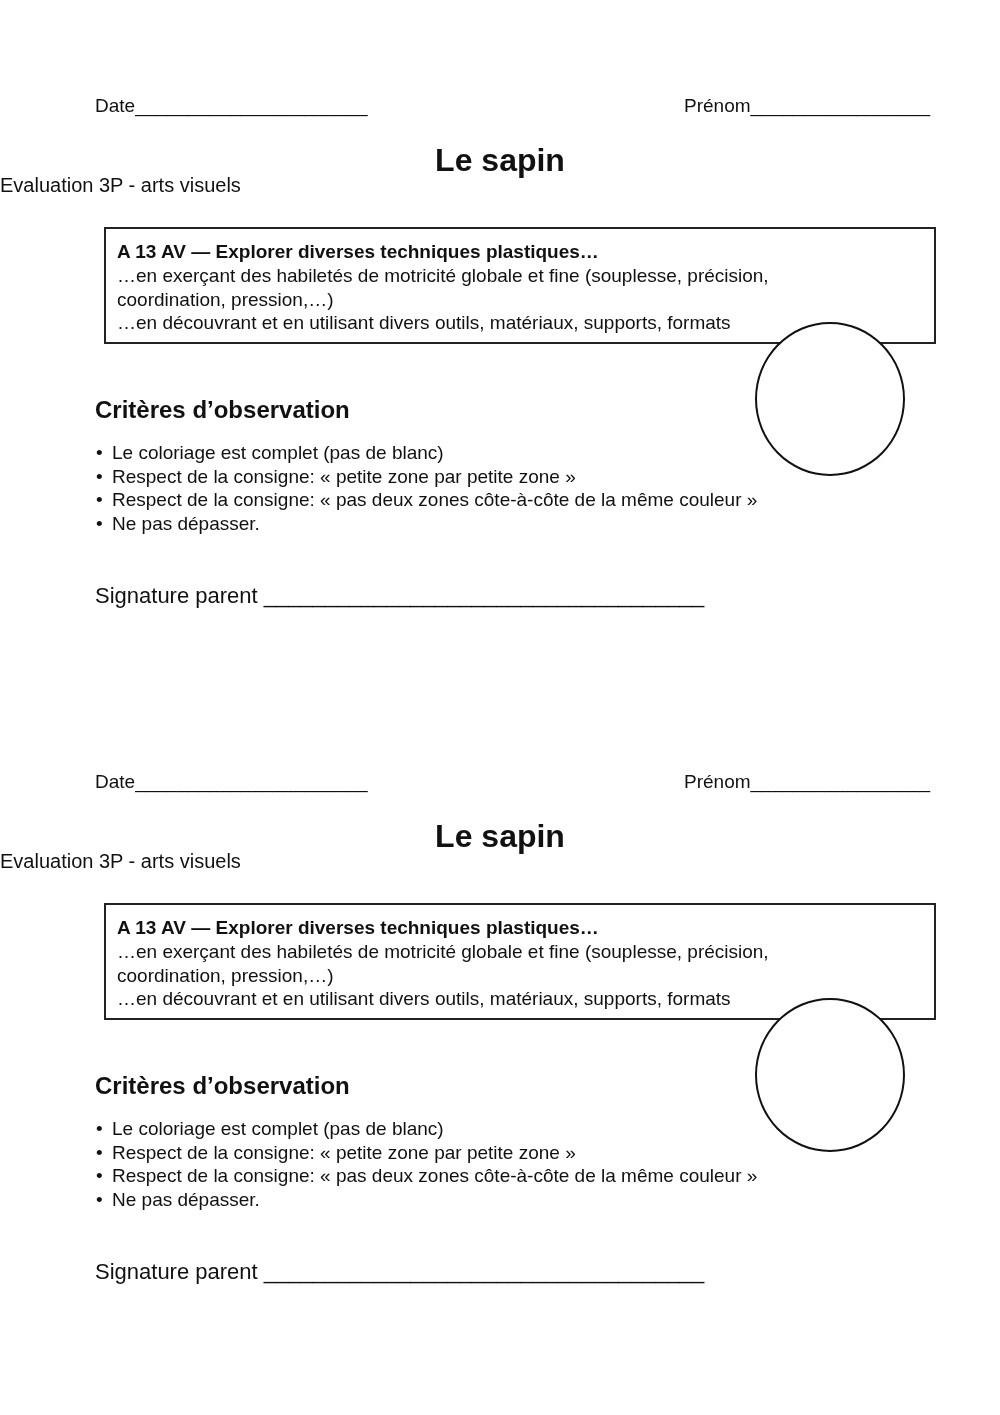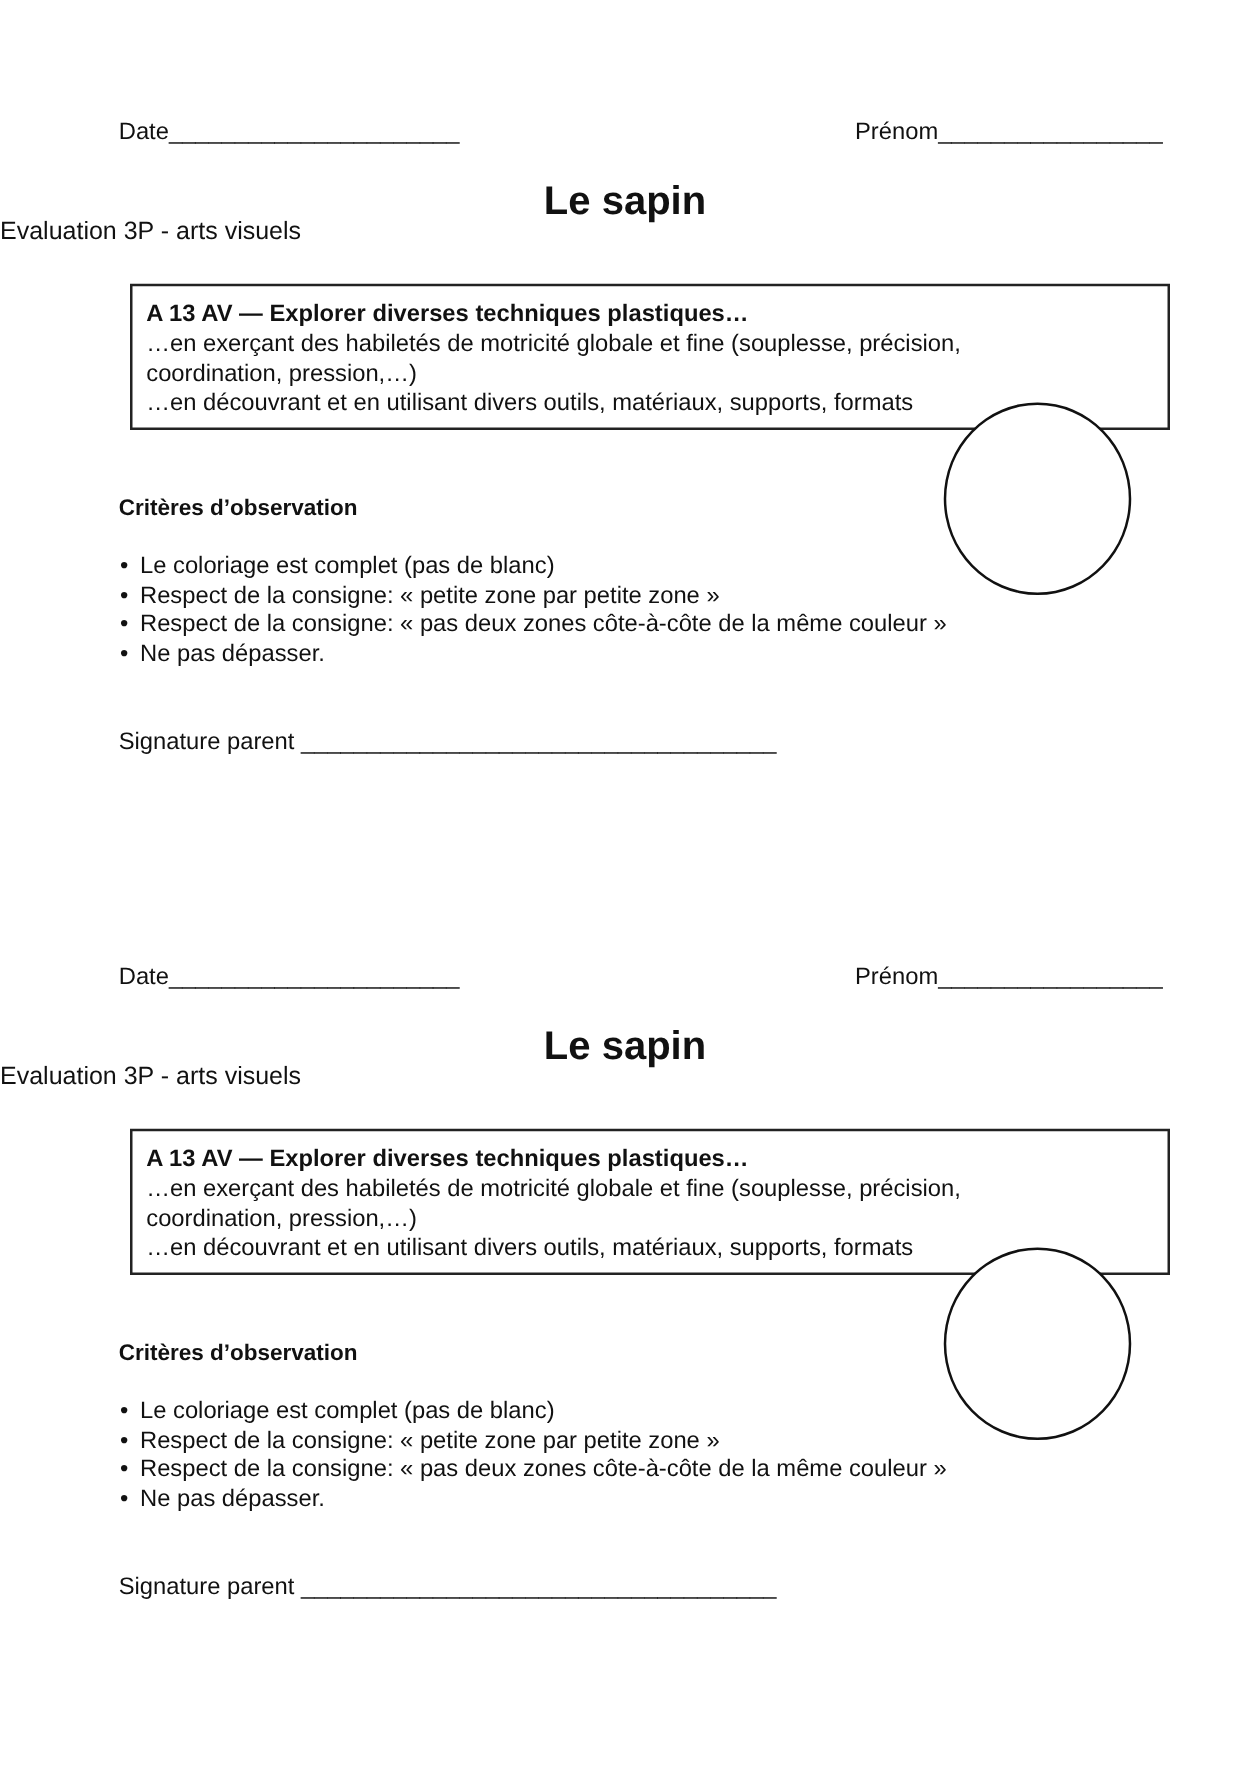--- a/index.html
+++ b/index.html
@@ -13,25 +13,25 @@
   .date { left: 95px; top: 95px; }
   .prenom { left: 640px; top: 95px; margin-left: 44px; }
   .title { left: 0; width: 1000px; text-align: center; top: 142px; font-size: 32px; font-weight: bold; }
   .subtitle { left: 0; width: 1000px; text-align: left; top: 174px; font-size: 20px; }
   .box { position: absolute; left: 84px; top: 227px; width: 828px; height: 113px;
          border: 2px solid #222; box-sizing: content-box; margin-left: 20px; }
   .box-lines { position: absolute; left: 11px; top: 11px; font-size: 19px; line-height: 23.8px; }
   .box-lines .b { font-weight: bold; }
   .circle { position: absolute; left: 755px; top: 322px; width: 146px; height: 150px;
             border: 2px solid #111; border-radius: 50%; background: #fff; }
-  .crit-title { left: 95px; top: 396px; font-size: 18px; font-weight: bold; }
+  .crit-title { left: 95px; top: 396px; font-size: 24px; font-weight: bold; }
   .bullets { position: absolute; left: 95px; top: 441px; font-size: 19px; line-height: 23.6px; margin: 0; padding: 0; list-style: none; }
   .bullets li { position: relative; padding-left: 17px; white-space: nowrap; }
   .bullets li .dot { position: absolute; left: 1px; top: 0; }
-  .sig { left: 95px; top: 583px; font-size: 19px; }
+  .sig { left: 95px; top: 583px; font-size: 22px; }
 </style>
 </head>
 <body>
 
 <div class="copy c1">
   <div class="abs field date"><span>Date</span><span>______________________</span></div>
   <div class="abs field prenom"><span>Prénom</span><span>_________________</span></div>
   <div class="abs title">Le sapin</div>
   <div class="abs subtitle">Evaluation 3P - arts visuels</div>
   <div class="box">

